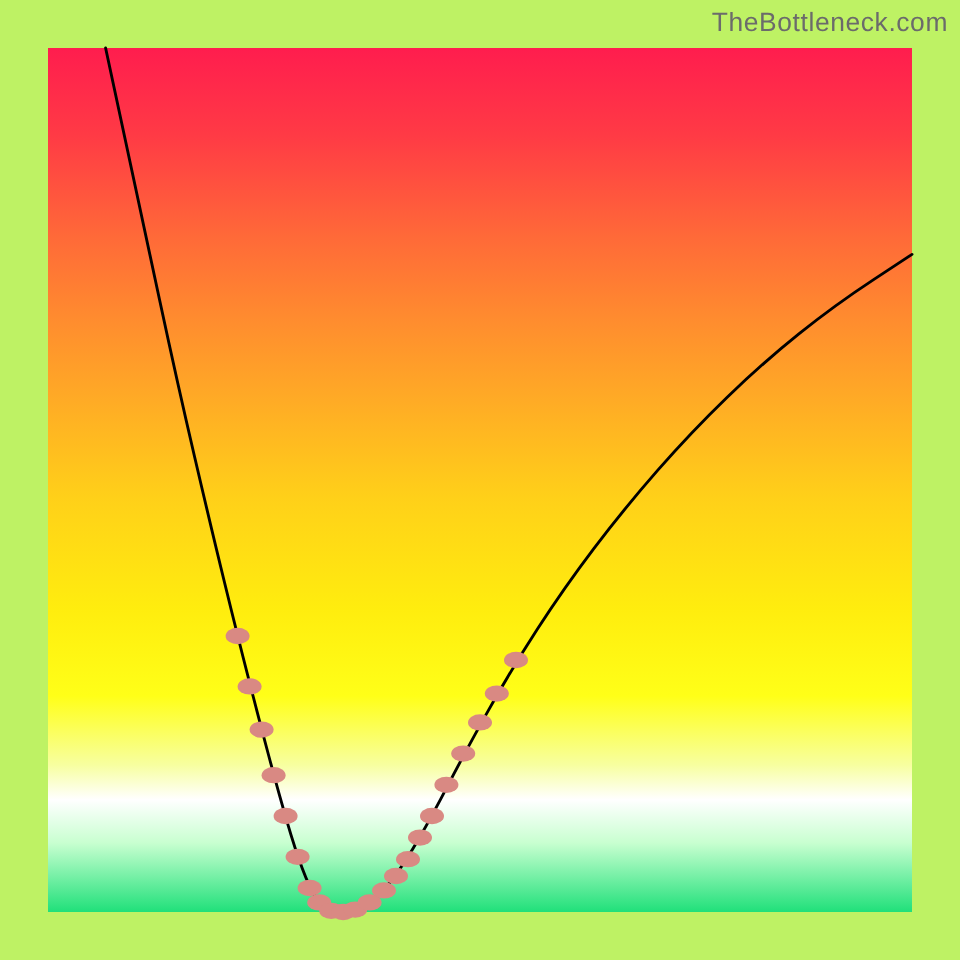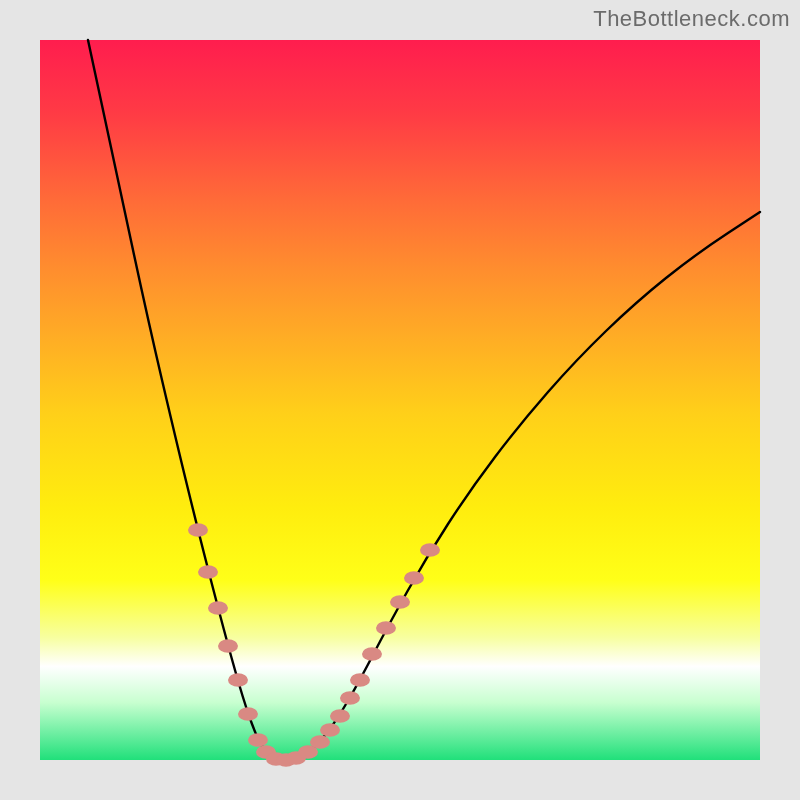--- a/index.html
+++ b/index.html
@@ -8,21 +8,21 @@
     width: 800px;
     height: 800px;
     overflow: hidden;
     background: #000;
     font-family: -apple-system, BlinkMacSystemFont, "Segoe UI", Arial, sans-serif;
   }
   .frame {
     position: relative;
     width: 800px;
     height: 800px;
-    background: #e5e5e5;
+    background: #bef264;
   }
   .watermark {
     position: absolute;
     top: 6px;
     right: 10px;
     color: #6b6b6b;
     font-size: 22px;
     font-weight: 400;
     letter-spacing: 0.5px;
     z-index: 10;

